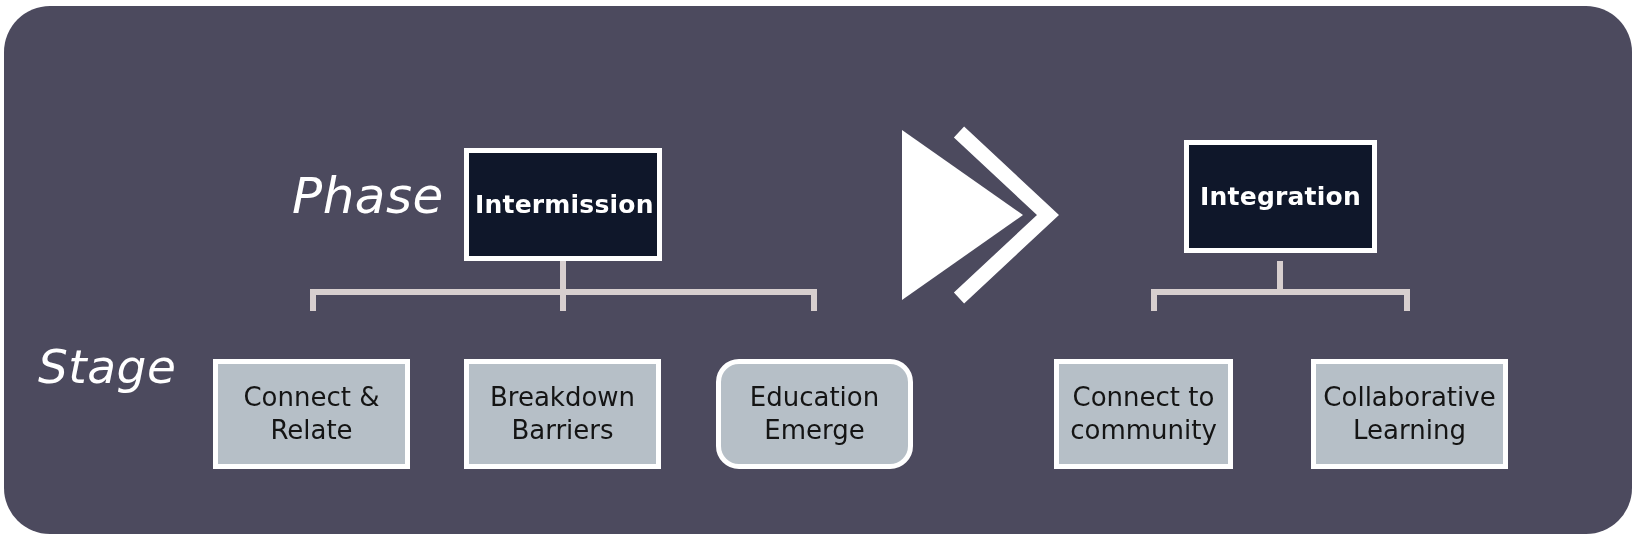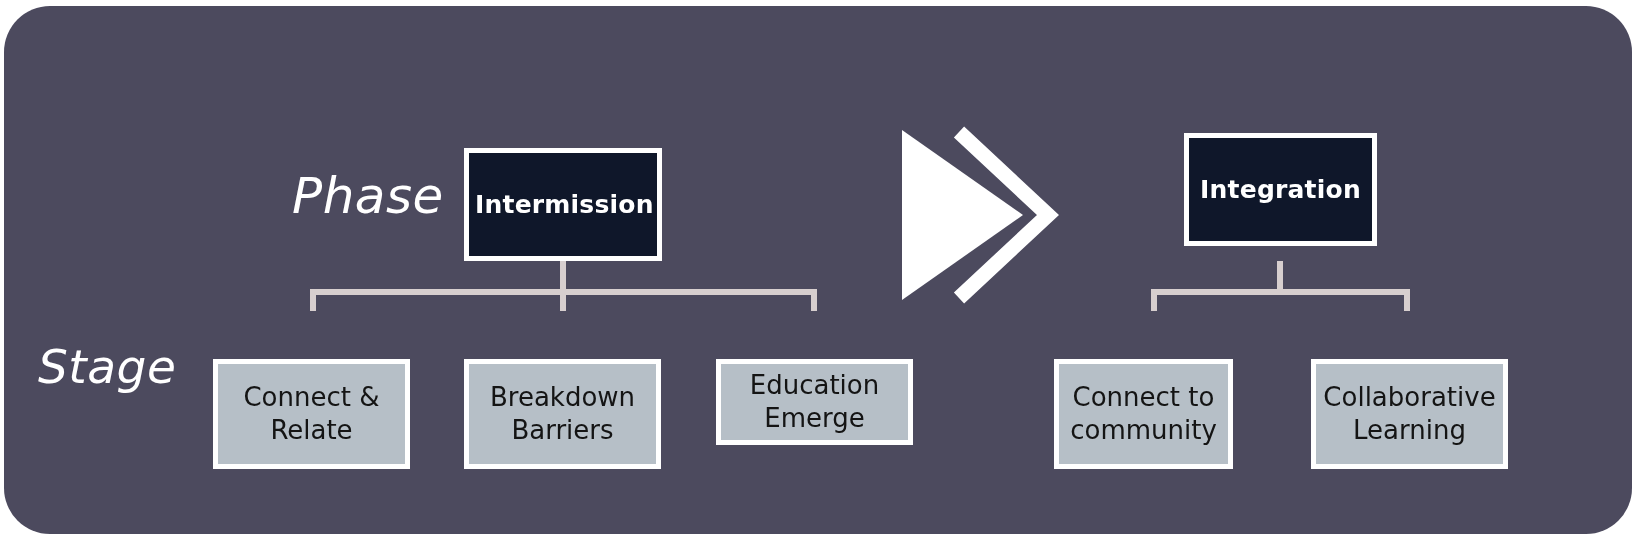--- a/index.html
+++ b/index.html
@@ -140,31 +140,31 @@
   <div class="node stage" style="left:213px; top:311px; width:197px; height:110px;">
     <span class="node-text">Connect &amp;
 Relate</span>
   </div>
 
   <div class="node stage" style="left:464px; top:311px; width:197px; height:110px;justify-content:flex-end;">
     <span class="node-text">Breakdown
 Barriers</span>
   </div>
 
-  <div class="node stage" style="left:716px; top:311px; width:197px; height:86px;">
+  <div class="node stage" style="left:716px; top:311px; width:197px; height:110px;border-radius:23px;">
     <span class="node-text">Education
 Emerge</span>
   </div>
 
   <svg id="transition-arrow" viewBox="0 0 230 178">
     <polygon points="9,4 9,174 130,89" fill="#ffffff"></polygon>
     <polyline points="66,6 155,89 66,172" fill="none" stroke="#ffffff" stroke-width="15" stroke-linejoin="miter" stroke-miterlimit="4"></polyline>
   </svg>
 
-  <div class="node phase" style="left:1184px; top:133px; width:193px; height:113px;">
+  <div class="node phase" style="left:1184px; top:140px; width:193px; height:113px;">
     <span class="node-text">Integration</span>
   </div>
 
   <div class="connector v" style="left:1277px; top:261px; height:34px;"></div>
   <div class="connector h" style="left:1151px; top:289px; width:259px;"></div>
   <div class="connector v" style="left:1151px; top:289px; height:22px;"></div>
   <div class="connector v" style="left:1404px; top:289px; height:22px;"></div>
 
   <div class="node stage" style="left:1054px; top:311px; width:179px; height:110px;">
     <span class="node-text">Connect to

